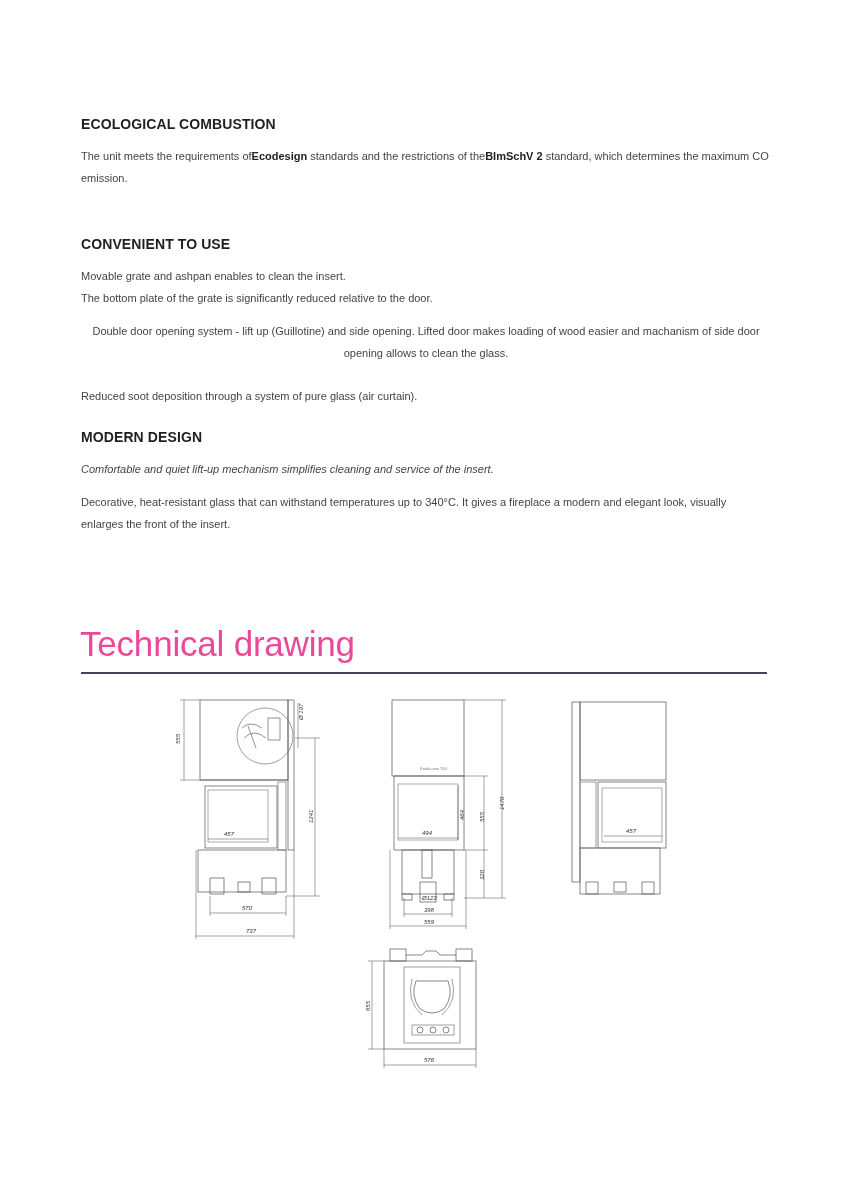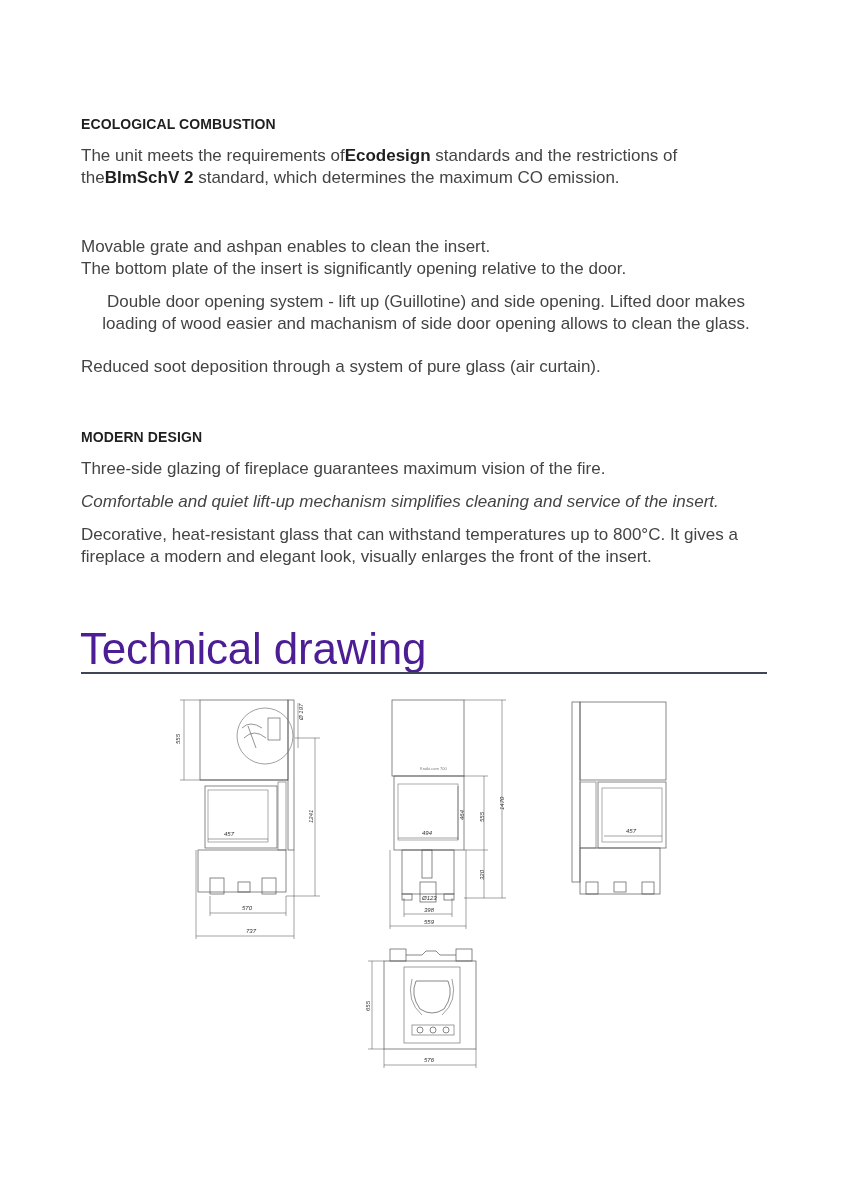--- a/index.html
+++ b/index.html
@@ -1,48 +1,48 @@
 <!DOCTYPE html>
 <html><head>
 <meta charset="utf-8">
 <style>
   html, body { margin: 0; padding: 0; background: #ffffff; }
   body { width: 848px; height: 1200px; position: relative; overflow: hidden;
          font-family: "Liberation Sans", sans-serif; color: #3a3a3a; }
   .section { position: absolute; left: 81px; width: 690px; }
   .sec-title { font-family: "Liberation Sans", sans-serif; font-weight: bold;
                font-size: 14px; color: #1f1f1f; letter-spacing: 0.1px; margin: 0; }
-  .para { font-size: 17px; line-height: 22px; color: #444; margin: 0; font-weight: normal; }
+  .para { font-size: 11px; line-height: 22px; color: #444; margin: 0; font-weight: normal; }
   .para b { color: #1f1f1f; }
-  .h-tech { position: absolute; left: 80px; top: 624px; font-size: 44px;
-            color: #4c1d95; font-weight: normal; margin: 0; letter-spacing: -0.2px; }
+  .h-tech { position: absolute; left: 80px; top: 624px; font-size: 35px;
+            color: #ec4899; font-weight: normal; margin: 0; letter-spacing: -0.2px; }
   .h-rule { position: absolute; left: 81px; top: 672px; width: 686px; height: 2px; background: #3d4556; }
   .drawing { position: absolute; }
   .drawing svg { display: block; overflow: visible; }
   .drawing text { font-family: "Liberation Sans", sans-serif; font-size: 6px; font-style: italic; fill: #333; }
 </style>
 </head>
 <body>
 
 <div id="sections">
     <div class="section" style="top: 116px;">
       <h3 class="sec-title" style="margin-bottom: 13px;">ECOLOGICAL COMBUSTION</h3>
       <p class="para" style="margin-bottom: 11px;"><span>The unit meets the requirements of</span><b>Ecodesign</b><span> standards and the restrictions of the</span><b>BImSchV 2</b><span> standard, which determines the maximum CO emission.</span></p>
     </div>
     <div class="section" style="top: 236px;">
+      <h3 class="sec-title" style="margin-bottom: 13px;">CONVENIENT TO USE</h3>
       <p class="para" style=""><span>Movable grate and ashpan enables to clean the insert.</span></p>
-      <p class="para" style="margin-bottom: 11px;"><span>The bottom plate of the insert is significantly opening relative to the door.</span></p>
+      <p class="para" style="margin-bottom: 11px;"><span>The bottom plate of the grate is significantly reduced relative to the door.</span></p>
       <p class="para" style="margin-bottom: 21px; text-align: center;"><span>Double door opening system - lift up (Guillotine) and side opening. Lifted door makes loading of wood easier and machanism of side door opening allows to clean the glass.</span></p>
       <p class="para" style="margin-bottom: 26px;"><span>Reduced soot deposition through a system of pure glass (air curtain).</span></p>
     </div>
     <div class="section" style="top: 429px;">
       <h3 class="sec-title" style="margin-bottom: 13px;">MODERN DESIGN</h3>
-      <p class="para" style="margin-bottom: 11px;"><span>Three-side glazing of fireplace guarantees maximum vision of the fire.</span></p>
       <p class="para" style="margin-bottom: 11px; font-style: italic;"><span>Comfortable and quiet lift-up mechanism simplifies cleaning and service of the insert.</span></p>
-      <p class="para" style="margin-bottom: 11px;"><span>Decorative, heat-resistant glass that can withstand temperatures up to 800°C. It gives a fireplace a modern and elegant look, visually enlarges the front of the insert.</span></p>
+      <p class="para" style="margin-bottom: 11px;"><span>Decorative, heat-resistant glass that can withstand temperatures up to 340°C. It gives a fireplace a modern and elegant look, visually enlarges the front of the insert.</span></p>
     </div>
   </div>
 
 <h1 class="h-tech">Technical drawing</h1>
 <div class="h-rule"></div>
 
 <div class="drawing" style="left:170px; top:698px;">
   <svg width="160" height="250" viewBox="0 0 160 250" fill="none" stroke="#555" stroke-width="0.7">
     <rect x="30" y="2" width="88" height="80"></rect>
     <rect x="118" y="2" width="6" height="150"></rect>

